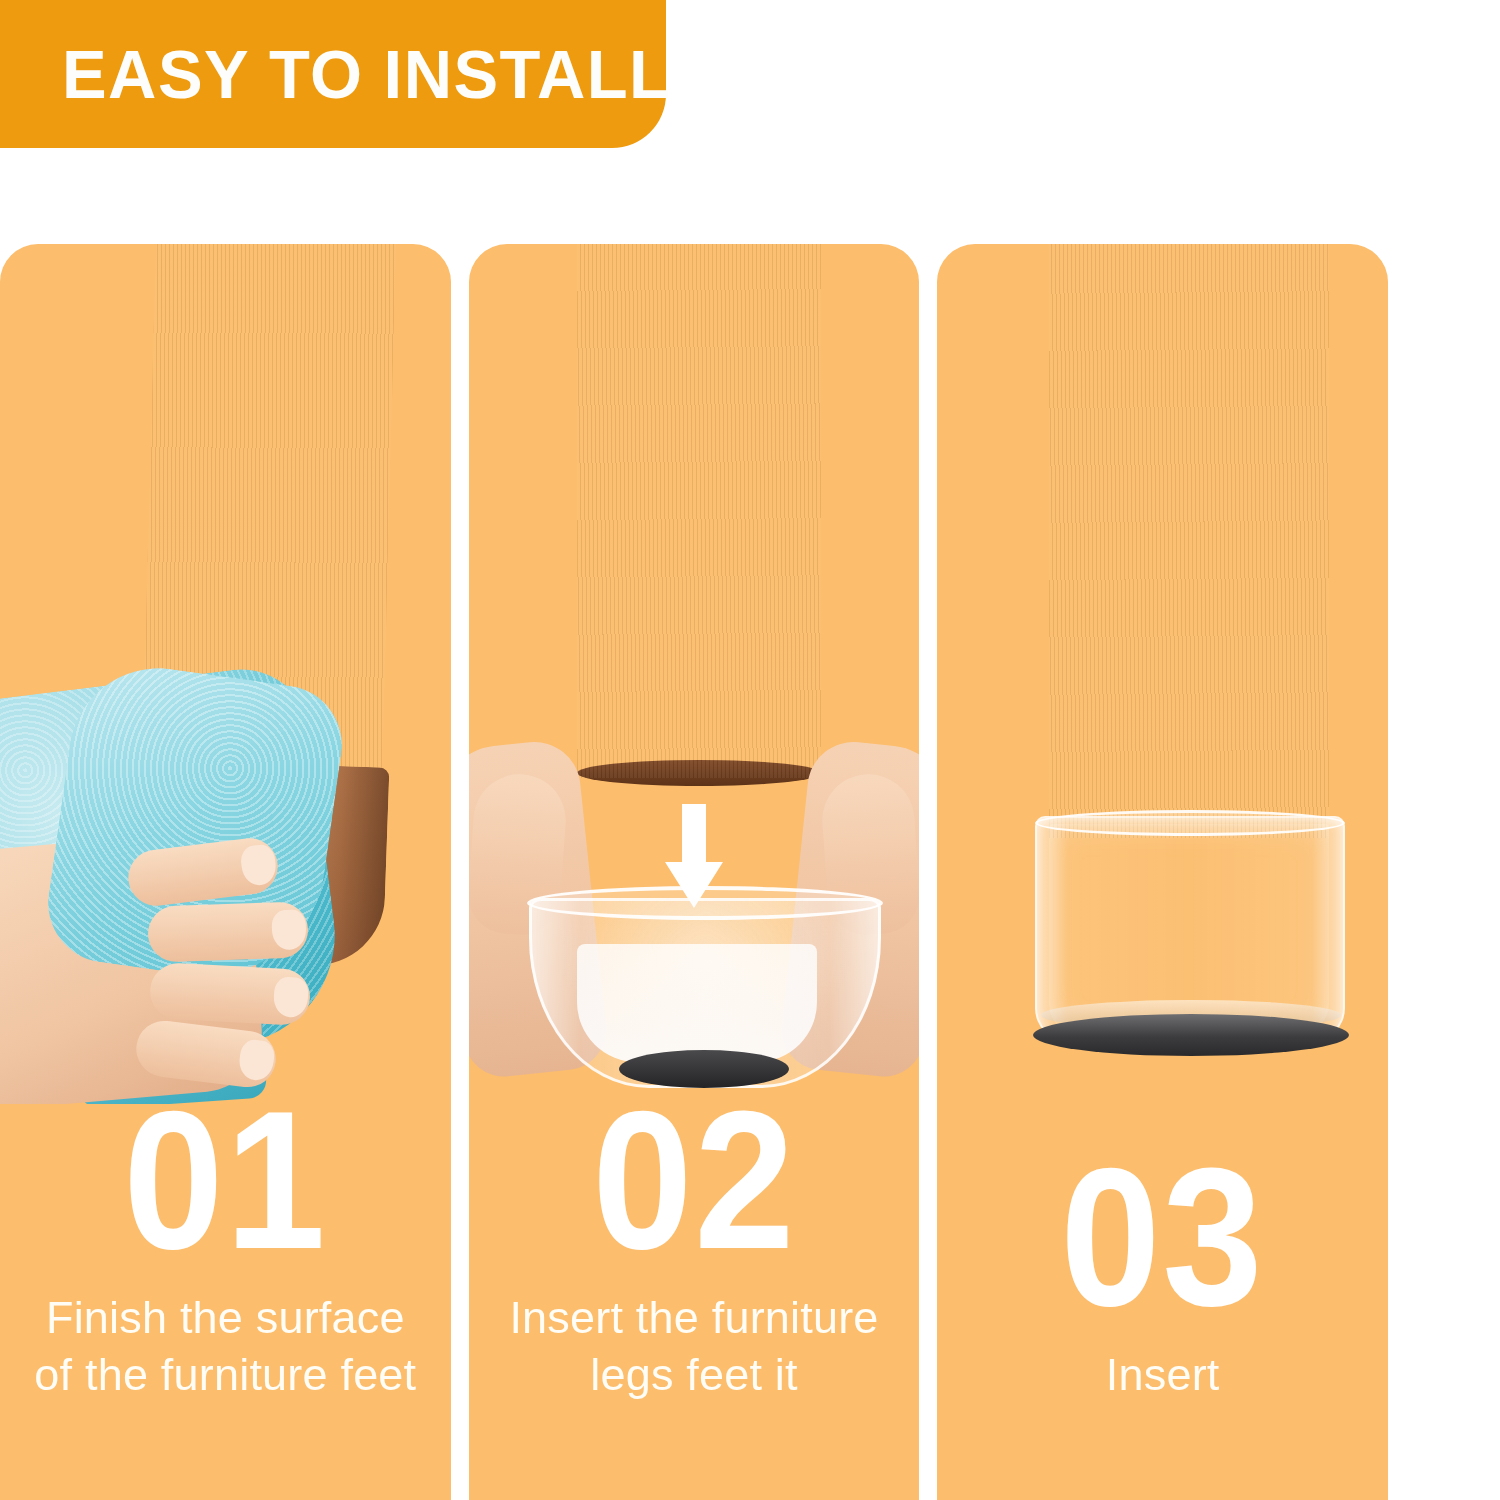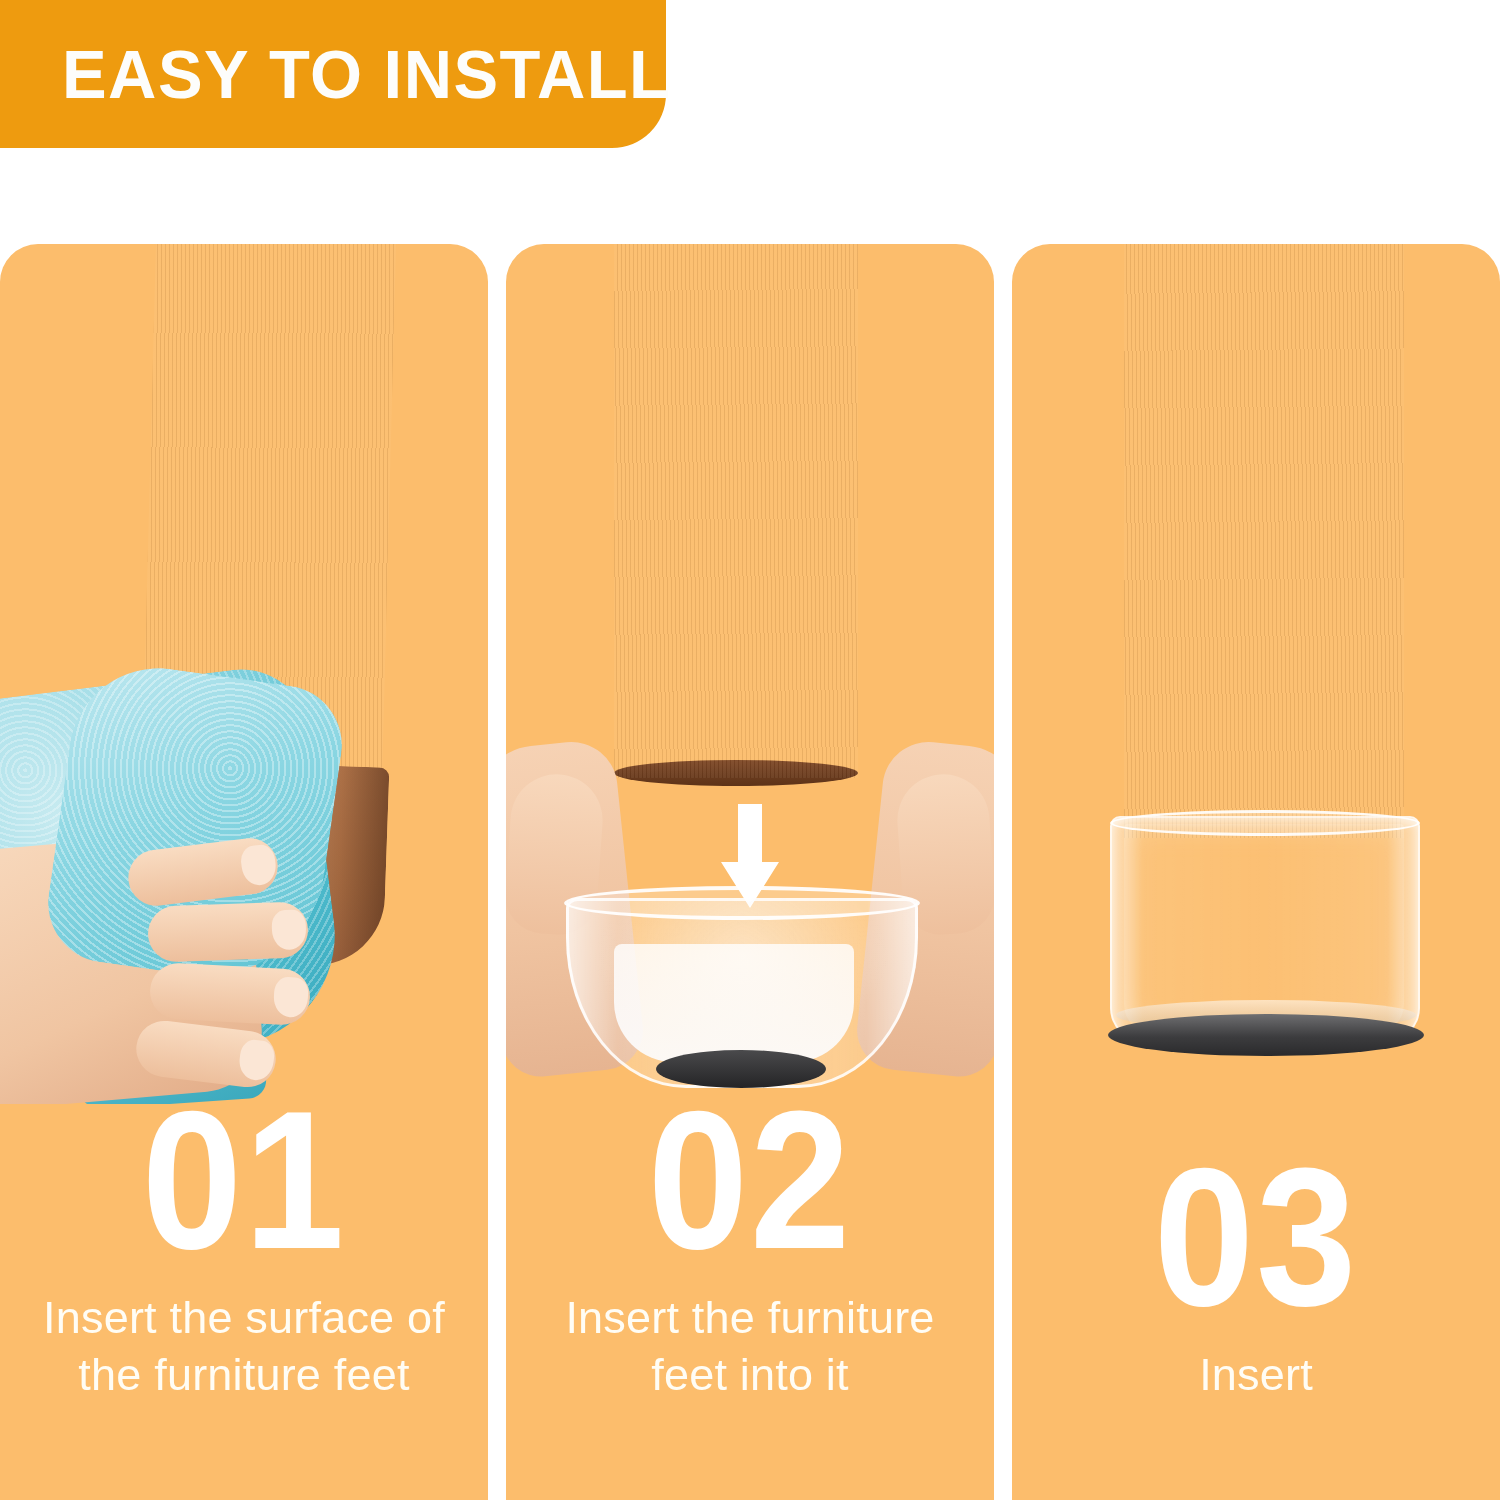--- a/index.html
+++ b/index.html
@@ -39,21 +39,21 @@
     transform: scaleX(0.97);
     transform-origin: left center;
     white-space: nowrap;
   }
 
   
   .panels {
     position: absolute;
     left: 0;
     top: 244px;
-    width: 1500px;
+    width: 1388px;
     height: 1256px;
     display: flex;
     gap: 18px;
   }
   .panel {
     position: relative;
     flex: 1 1 0;
     background: #fcbd6c;
     border-top-left-radius: 38px;
     border-top-right-radius: 38px;
@@ -405,21 +405,21 @@
       </div>
       <div class="finger f3">
         <div class="nail" style="right:2px; top:8px;"></div>
       </div>
       <div class="finger f4">
         <div class="nail" style="right:2px; top:8px;"></div>
       </div>
     </div>
     <div class="caption-block">
       <div class="step-number">01</div>
-      <div class="step-text">Insert the surface of the furniture feet</div>
+      <div class="step-text">Finish the surface of the furniture feet</div>
     </div>
   </div>
 
   <div class="panel">
     <div class="stage">
       <div class="leg leg-2"></div>
 
       <svg class="arrow" viewBox="0 0 62 106">
         <path d="M19 0 H43 V58 H60 L31 104 L2 58 H19 Z" fill="#ffffff"></path>
       </svg>
@@ -431,21 +431,21 @@
         <div class="thumb thumb-r"></div>
       </div>
 
       <div class="cap-2"></div>
       <div class="cap-2-inner"></div>
       <div class="cap-2-rim"></div>
       <div class="pad-2"></div>
     </div>
     <div class="caption-block">
       <div class="step-number">02</div>
-      <div class="step-text">Insert the furniture feet into it</div>
+      <div class="step-text">Insert the furniture legs feet it</div>
     </div>
   </div>
 
   <div class="panel">
     <div class="stage">
       <div class="leg leg-3"></div>
       <div class="leg-3-incap"></div>
       <div class="cap-3"></div>
       <div class="cap-3-rim"></div>
       <div class="pad-3-top"></div>

